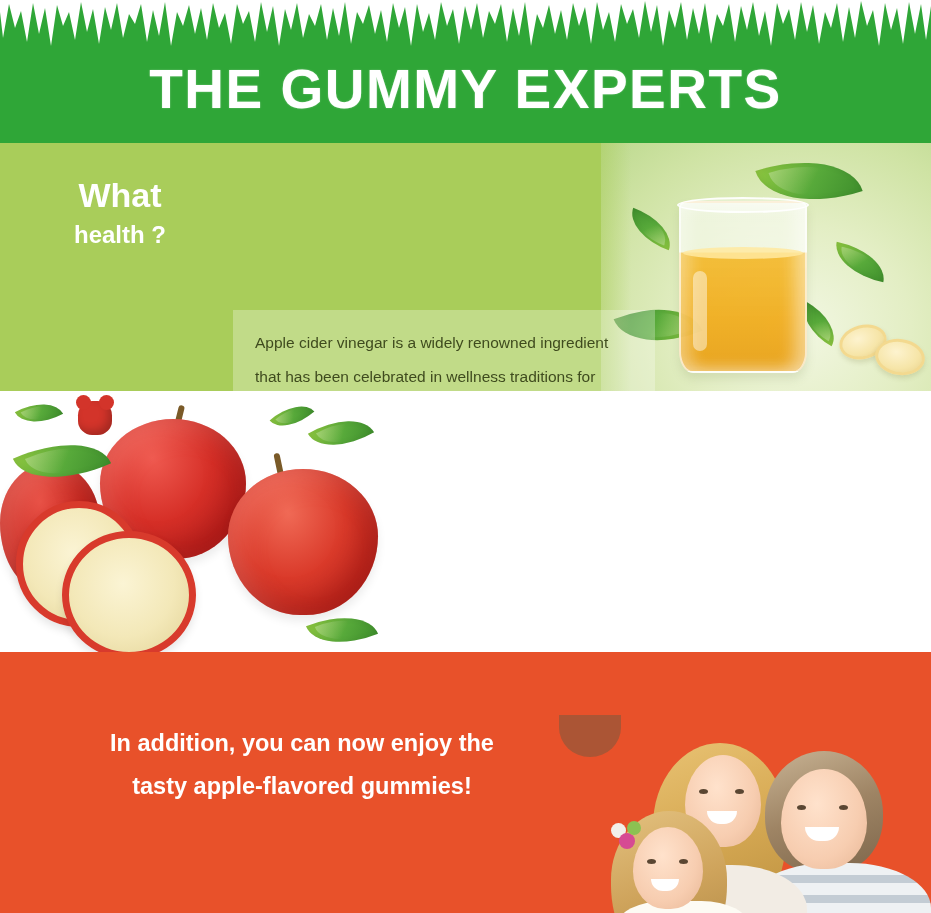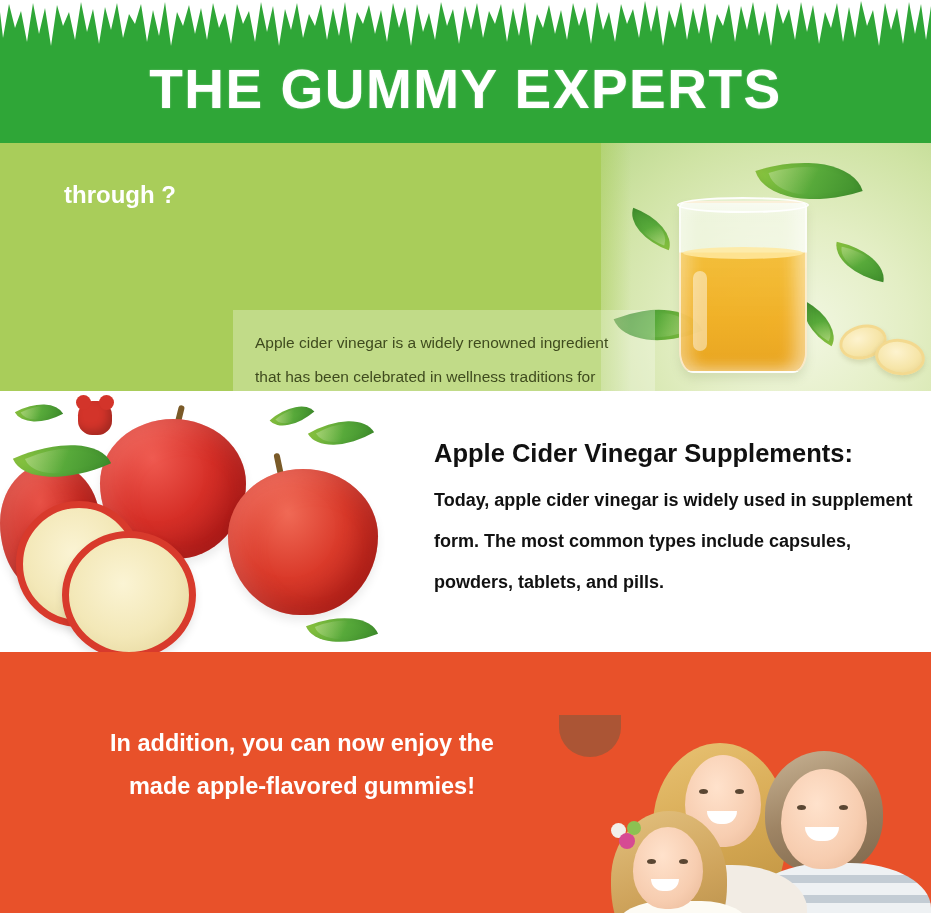--- a/index.html
+++ b/index.html
@@ -249,21 +249,22 @@
         <div class="glass-body"></div>
         <div class="glass-surface"></div>
         <div class="glass-shine"></div>
         <div class="glass-rim"></div>
       </div>
       <div class="apple-slice as1"></div>
       <div class="apple-slice as2"></div>
     </div>
 
     <div class="q-block">
-      <div class="q-sub">through ?</div>
+      <div class="q-big">What</div>
+      <div class="q-sub">health ?</div>
     </div>
 
     <div class="body-panel">
       <p>Apple cider vinegar is a widely renowned ingredient that has been celebrated in wellness traditions for centuries due to its various health benefits. It is made through a special fermentation process that produces acetic acid.</p>
     </div>
   </div>
 
   <div class="sec2">
     <div class="sec2-photo">
       <div class="leaf lf-b"></div>
@@ -276,33 +277,29 @@
       <div class="leaf lf-a"></div>
       <div class="half h1"></div>
       <div class="half h2">
         
       </div>
       <div class="leaf lf-c"></div>
       <div class="leaf lf-d"></div>
       <div class="leaf lf-e"></div>
     </div>
 
-    <div class="sec2-text">
-      <div class="sec2-title">Apple Cider Vinegar Supplements:</div>
-      <div class="sec2-body">Today, apple cider vinegar is widely used in supplement form. The most common types include capsules, powders, tablets, and pills.</div>
-    </div>
   </div>
 
   <div class="white-gap"></div>
 
   <div class="sec3">
 
     <div class="sec3-text">
       <div>In addition, you can now enjoy the</div>
-      <div>made apple-flavored gummies!</div>
+      <div>tasty apple-flavored gummies!</div>
     </div>
 
     <div class="family">
       <div class="hair mom-hair"></div>
       <div class="hair dad-hair"></div>
       <div class="body-sh dad-body"></div>
       <div class="body-sh mom-body"></div>
       <div class="head mom-head"></div>
       <div class="head dad-head"></div>
       <div class="dad-beard"></div>

